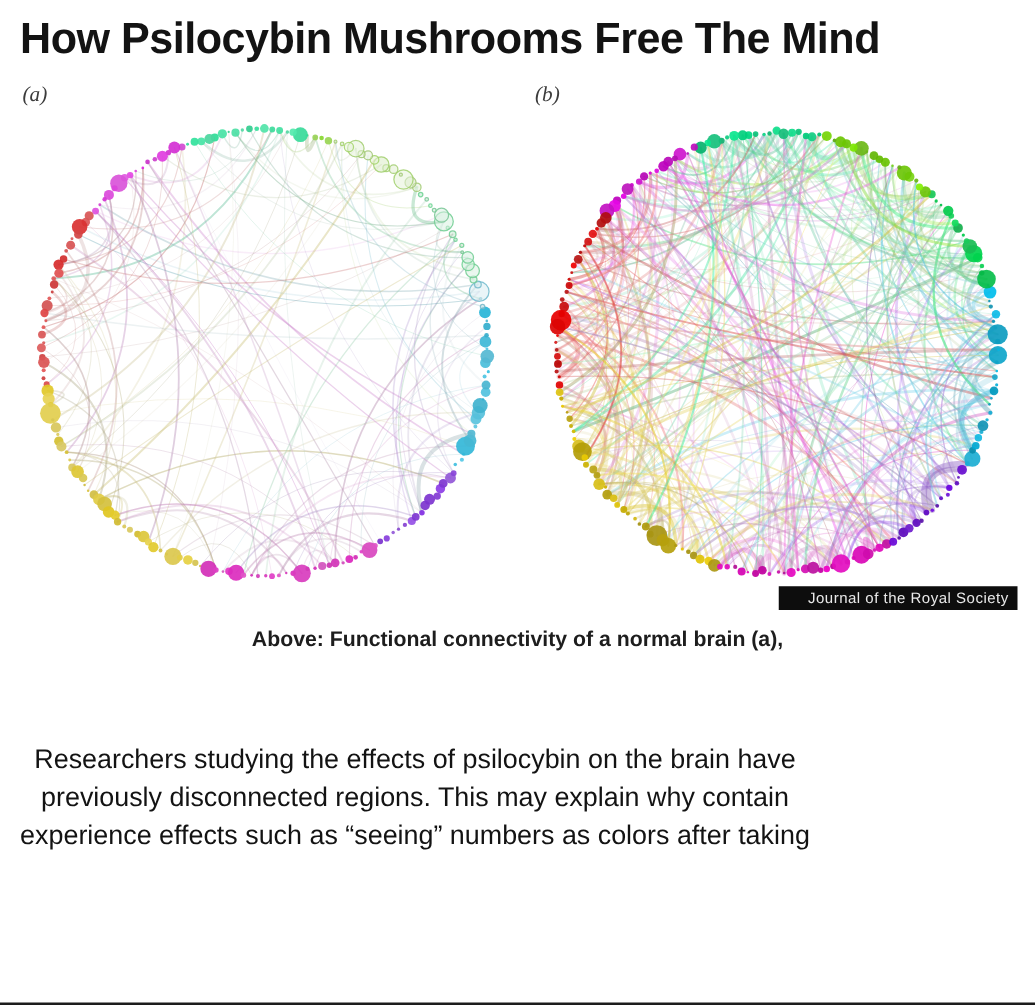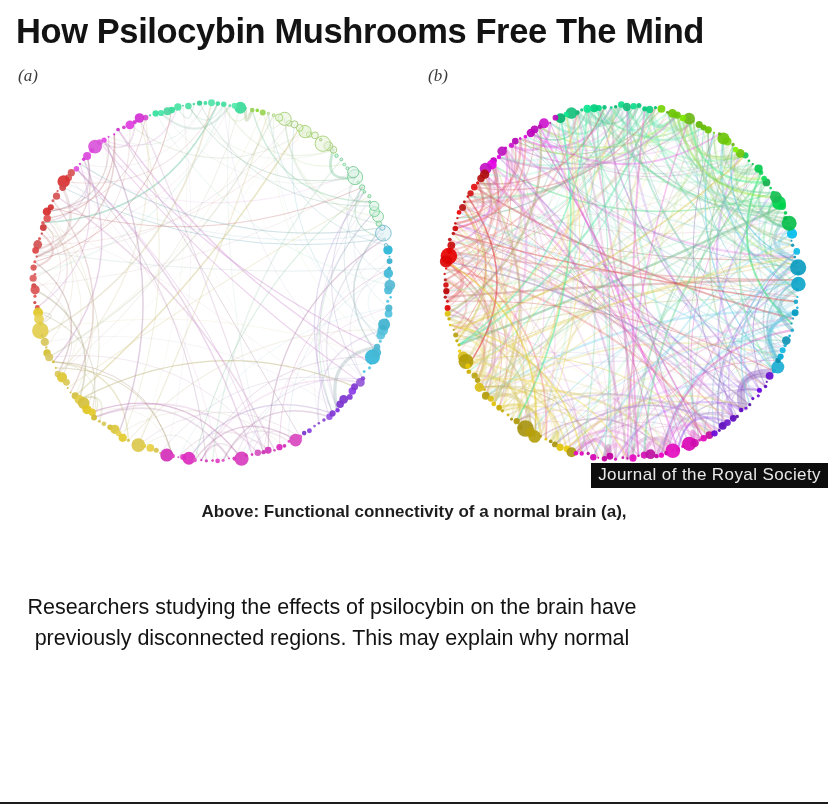--- a/index.html
+++ b/index.html
@@ -75,28 +75,28 @@
     left: 0;
     top: 0;
     width: 100%;
     height: 100%;
     display: block;
   }
 
   
   #watermark {
     position: absolute;
-    right: 0;
+    right: 14px;
     bottom: 12px;
     background: #0d0d0d;
     color: #e9e9e9;
     font-family: "Liberation Sans", sans-serif;
-    font-size: 17px;
+    font-size: 12px;
     letter-spacing: 0.4px;
-    padding: 2px 7px 3px 7px;
+    padding: 2px 7px 3px 23px;
     white-space: nowrap;
     z-index: 9;
   }
 
   
   #caption {
     position: absolute;
     left: 0;
     top: 502px;
     width: 828px;
@@ -1124,16 +1124,17 @@
     </div>
 
   </div>
 
   <div id="caption">
     <span class="cap-line">Above: Functional connectivity of a normal brain (a),</span>
   </div>
 
   <div id="body-copy">
     <span class="body-line">Researchers studying the effects of psilocybin on the brain have</span>
-    <span class="body-line">previously disconnected regions. This may explain why normal</span>
+    <span class="body-line">previously disconnected regions. This may explain why contain</span>
+    <span class="body-line">experience effects such as “seeing” numbers as colors after taking</span>
   </div>
 
 </div>
 
 </body></html>

